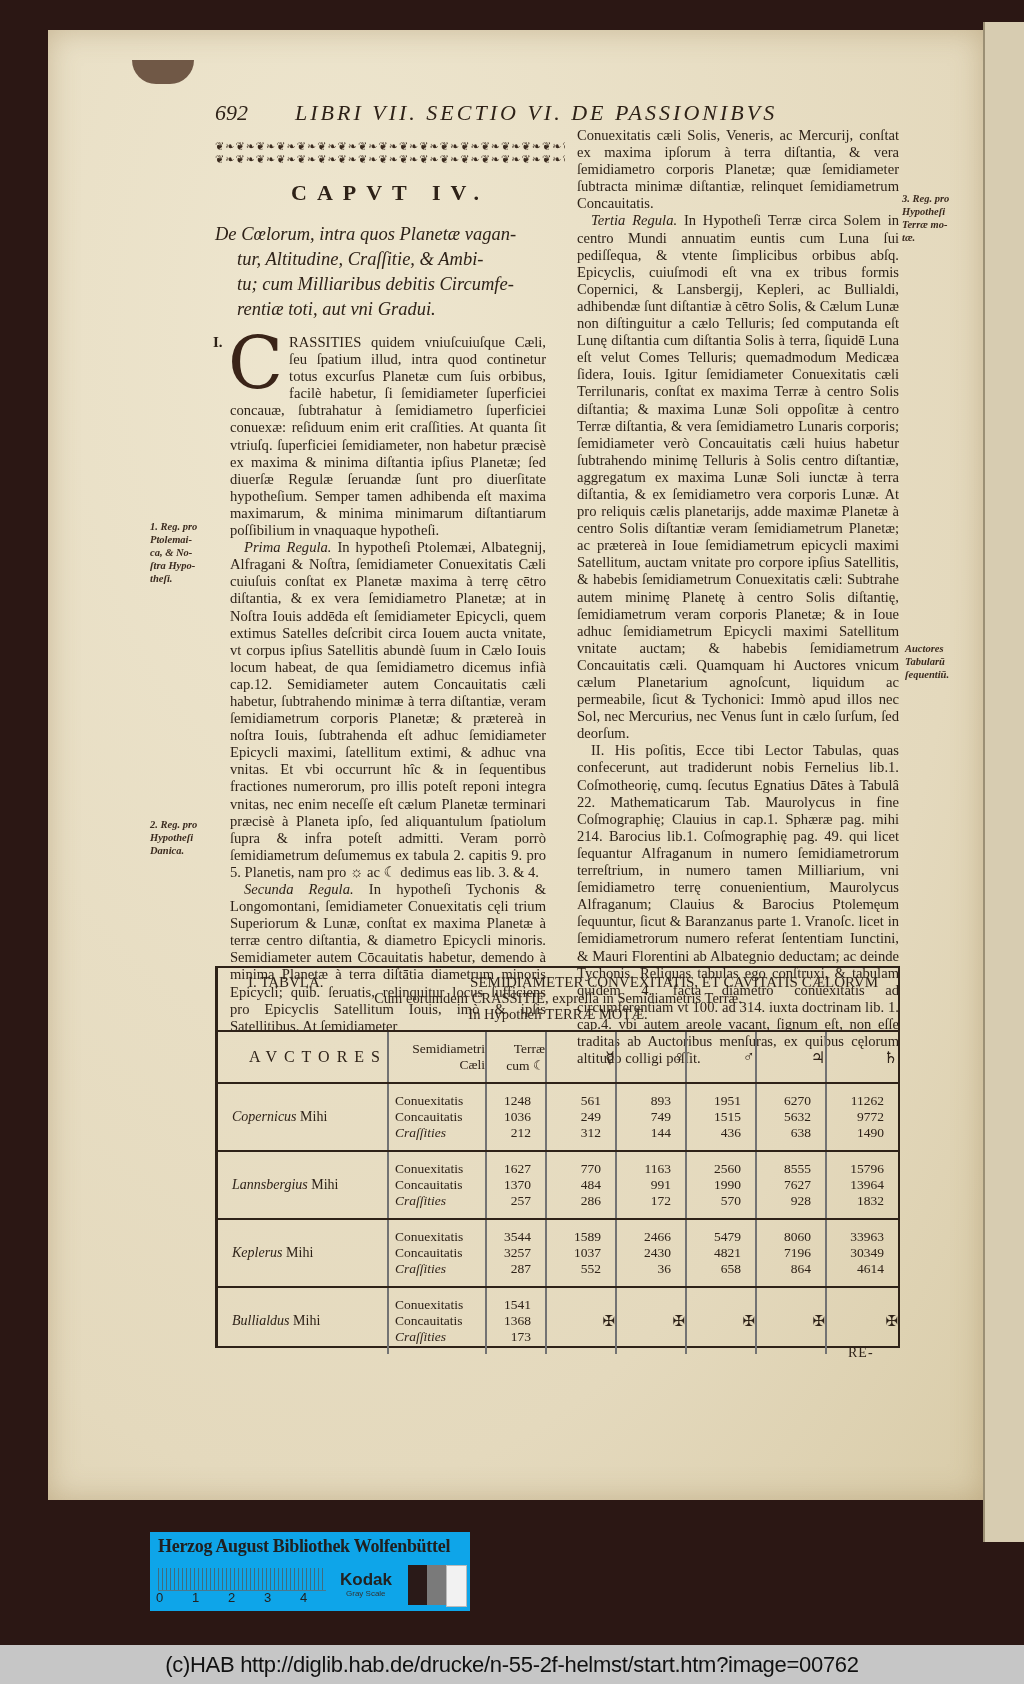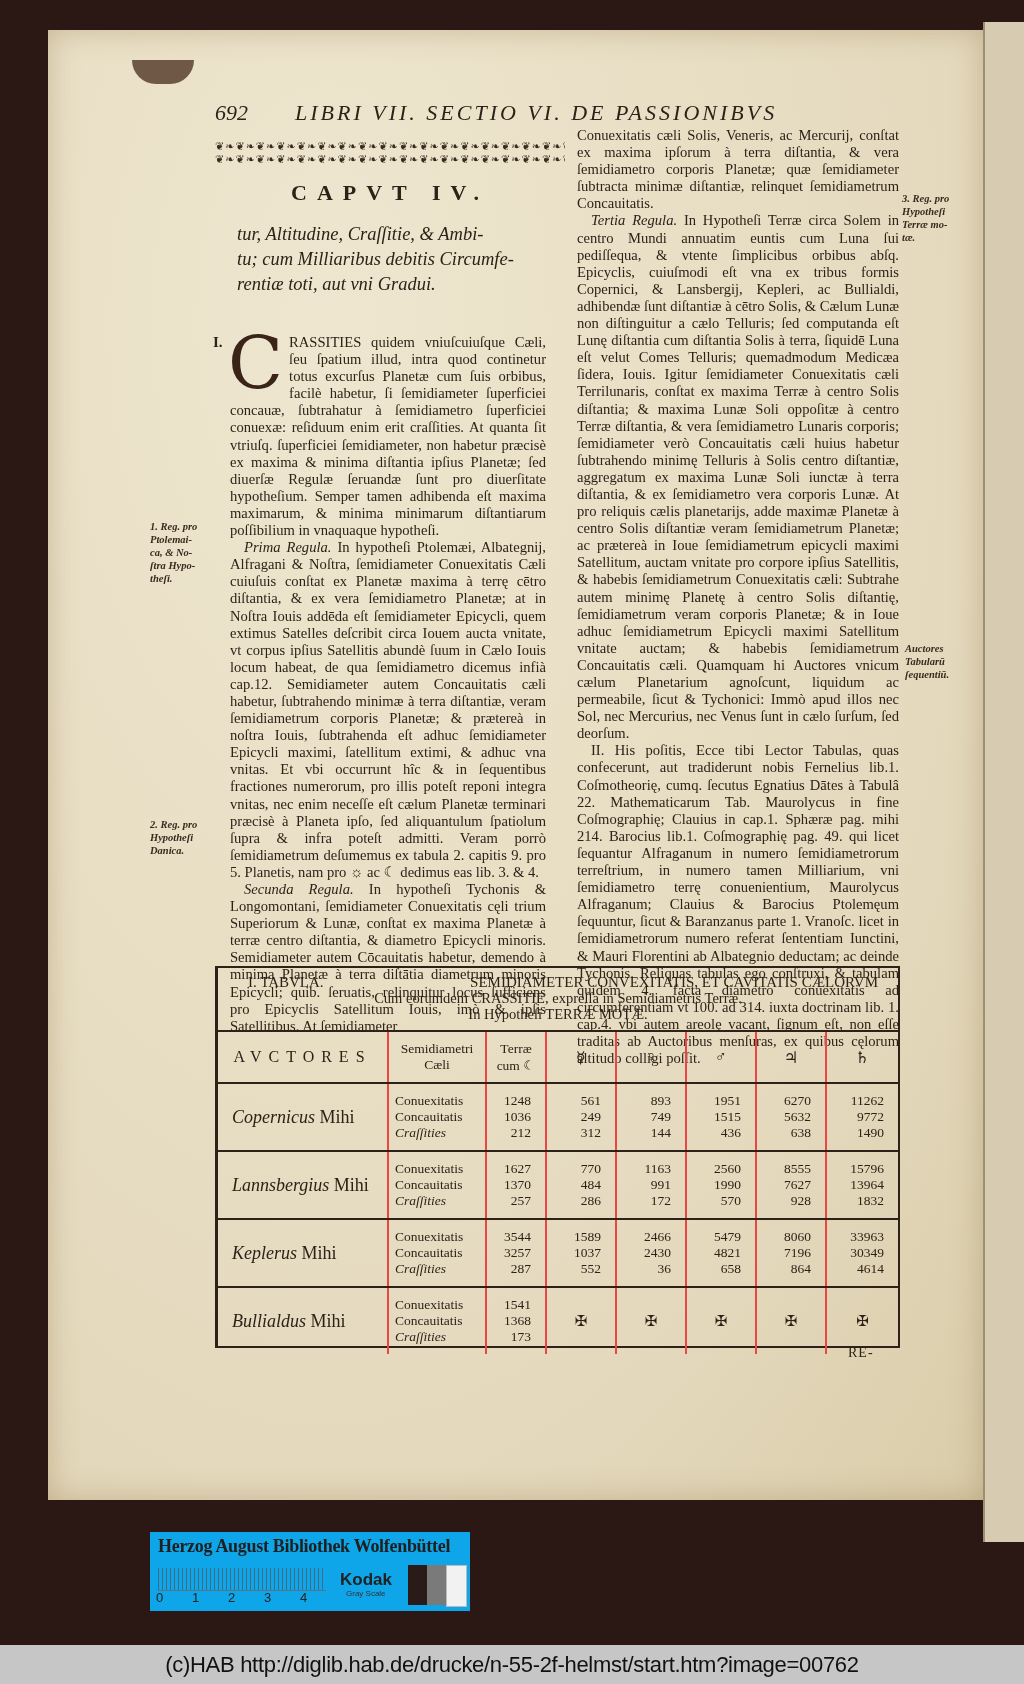--- a/index.html
+++ b/index.html
@@ -24,25 +24,25 @@
   .dropcap { float:left; font-size:72px; line-height:60px; margin:0 6px 0 -2px; color:#3a2418; font-family:"DejaVu Serif",serif; }
   .secnum { position:absolute; left:213px; top:334px; font-size:15px; font-weight:bold; }
   .marg { position:absolute; font-style:italic; font-weight:bold; font-size:10.5px; line-height:13px; color:#3a2a1e; }
   .it { font-style:italic; }
   .catch { position:absolute; left:848px; top:1345px; font-size:14px; letter-spacing:1px; }
   .table-box { position:absolute; left:215px; top:966px; width:680px; height:378px; border:2px solid #2e2218; border-left-width:3px; }
   .tabhead { text-align:center; font-size:14.5px; line-height:16px; padding-top:6px; }
   .tabhead .t1 { display:flex; justify-content:space-between; padding:0 20px 0 30px; font-size:15px; }
   .tabhead .dash { border-top:2px solid #2e2218; margin:8px 0 0 0; }
   table { border-collapse:collapse; width:100%; font-size:13.5px; }
-  td, th { padding:0; text-align:center; vertical-align:middle; }
+  td, th { padding:0; text-align:right; vertical-align:middle; }
   th { font-weight:normal; height:50px; border-bottom:2px solid #2e2218; }
   th.auct { letter-spacing:7px; font-size:16px; }
-  .vline { border-left:2px solid #ef4444;border-radius:17px; }
-  td.name { font-size:18px; text-align:left; padding-left:14px; }
+  .vline { border-left:2px solid #737373;border-radius:17px; }
+  td.name { font-size:14px; text-align:left; padding-left:14px; }
   td.name .an { font-style:italic; }
   td.labels { text-align:left; padding-left:6px; line-height:16px; font-size:13.5px;margin-left:8px; }
   td.nums { text-align:right; padding-right:14px; line-height:16px; }
   tr.grp td { height:66px; border-bottom:2px solid #2e2218; }
   tr.grp:last-child td { border-bottom:none; }
   .cross { font-size:15px; }
   .planet { font-size:16px; }
   
   .card { position:absolute; left:150px; top:1532px; width:320px; height:79px; background:#0ea5e9; }
   .card .lib { position:absolute; left:8px; top:4px; font-size:18px; font-weight:bold; letter-spacing:-0.3px; color:#202020; font-family:"Liberation Serif",serif; }
@@ -69,20 +69,21 @@
 </div>
 
 <div class="ornament">
   <div>❦❧❦❧❦❧❦❧❦❧❦❧❦❧❦❧❦❧❦❧❦❧❦❧❦❧❦❧❦❧❦❧❦❧❦❧❦❧❦❧❦❧❦❧❦❧❦❧❦❧❦❧❦❧</div>
   <div>❦❧❦❧❦❧❦❧❦❧❦❧❦❧❦❧❦❧❦❧❦❧❦❧❦❧❦❧❦❧❦❧❦❧❦❧❦❧❦❧❦❧❦❧❦❧❦❧❦❧❦❧❦❧</div>
 </div>
 
 <div class="caput ink">CAPVT IV.</div>
 
 <div class="subtitle ink">
+  <span>De Cœlorum, intra quos Planetæ vagan-</span>
   <span class="ind">tur, Altitudine, Craſſitie, &amp; Ambi-</span>
   <span class="ind">tu; cum Milliaribus debitis Circumfe-</span>
   <span class="ind">rentiæ toti, aut vni Gradui.</span>
 </div>
 
 <div class="secnum ink">I.</div>
 
 <div class="col colL ink">
   <p><span class="dropcap">C</span><span>RASSITIES quidem vniuſcuiuſque Cæli, ſeu ſpatium illud, intra quod continetur totus excurſus Planetæ cum ſuis orbibus, facilè habetur, ſi ſemidiameter ſuperficiei concauæ, ſubtrahatur à ſemidiametro ſuperficiei conuexæ: reſiduum enim erit craſſities. At quanta ſit vtriuſq. ſuperficiei ſemidiameter, non habetur præcisè ex maxima &amp; minima diſtantia ipſius Planetæ; ſed diuerſæ Regulæ ſeruandæ ſunt pro diuerſitate hypotheſium. Semper tamen adhibenda eſt maxima maximarum, &amp; minima minimarum diſtantiarum poſſibilium in vnaquaque hypotheſi.</span></p>
   <p style="text-indent:14px"><span class="it">Prima Regula.</span><span> In hypotheſi Ptolemæi, Albategnij, Alfragani &amp; Noſtra, ſemidiameter Conuexitatis Cæli cuiuſuis conſtat ex Planetæ maxima à terrę cētro diſtantia, &amp; ex vera ſemidiametro Planetæ; at in Noſtra Iouis addēda eſt ſemidiameter Epicycli, quem extimus Satelles deſcribit circa Iouem aucta vnitate, vt corpus ipſius Satellitis abundè ſuum in Cælo Iouis locum habeat, de qua ſemidiametro dicemus infià cap.12. Semidiameter autem Concauitatis cæli habetur, ſubtrahendo minimæ à terra diſtantiæ, veram ſemidiametrum corporis Planetæ; &amp; prætereà in noſtra Iouis, ſubtrahenda eſt adhuc ſemidiameter Epicycli maximi, ſatellitum extimi, &amp; adhuc vna vnitas. Et vbi occurrunt hîc &amp; in ſequentibus fractiones numerorum, pro illis poteſt reponi integra vnitas, nec enim neceſſe eſt cælum Planetæ terminari præcisè à Planeta ipſo, ſed aliquantulum ſpatiolum ſupra &amp; infra poteſt admitti. Veram porrò ſemidiametrum deſumemus ex tabula 2. capitis 9. pro 5. Planetis, nam pro ☼ ac ☾ dedimus eas lib. 3. &amp; 4.</span></p>

